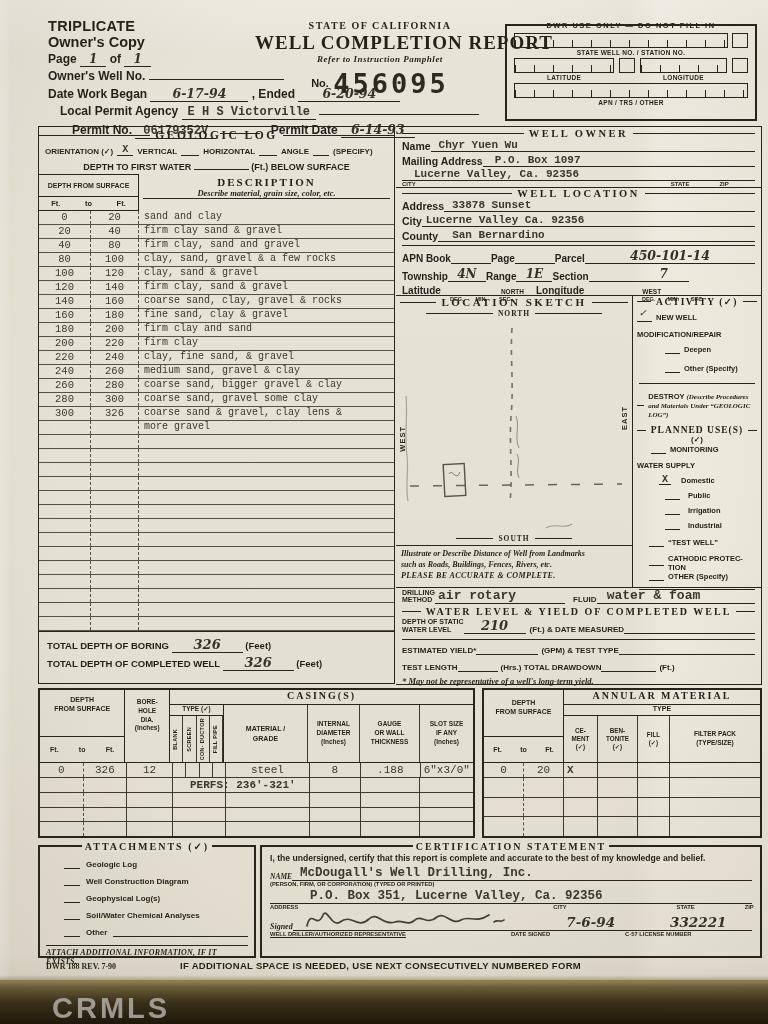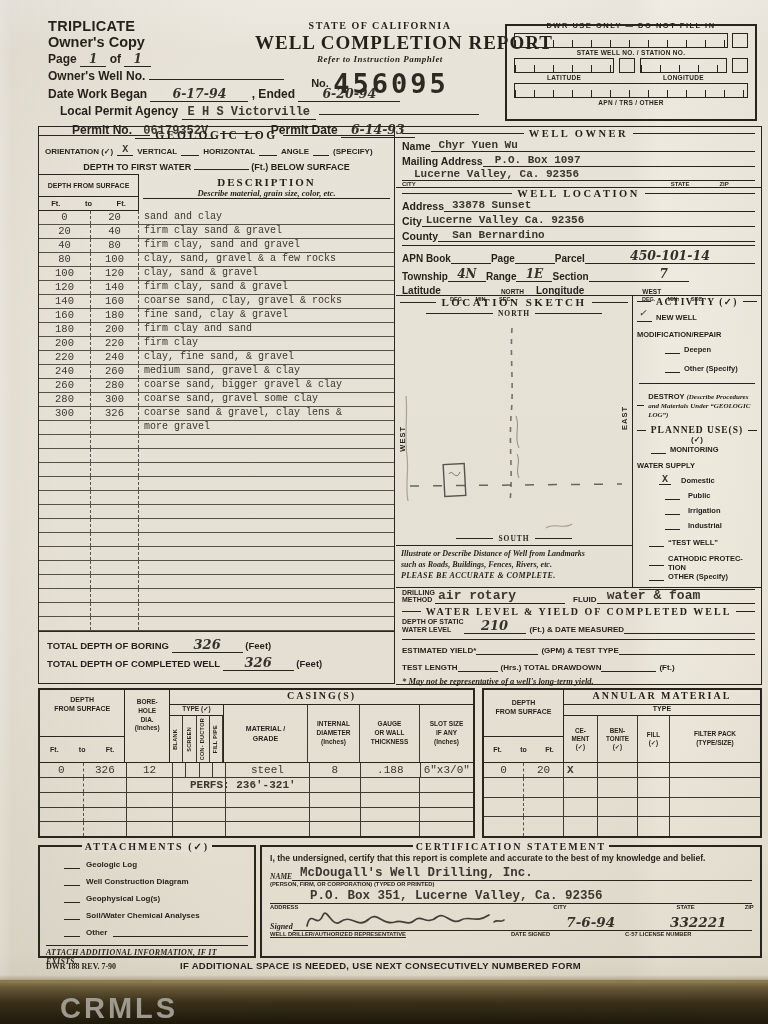--- a/index.html
+++ b/index.html
@@ -771,15 +771,15 @@
   </div>
 
   <div class="abs serif b" style="left:46px;top:962px;font-size:8px;">DWR 188 REV. 7-90</div>
   <div class="abs b" style="left:180px;top:960px;width:560px;font-size:9.5px;letter-spacing:.3px;">IF ADDITIONAL SPACE IS NEEDED, USE NEXT CONSECUTIVELY NUMBERED FORM</div>
 
   <div class="photon"></div>
 
   <div class="abs" style="left:-2px;right:-2px;top:980px;height:46px;background:linear-gradient(180deg,#9b8a5c 0%,#6b5c38 16%,#3a3019 48%,#191307 100%);"></div>
   <div class="abs" style="left:0;right:0;top:975px;height:6px;background:linear-gradient(180deg,rgba(120,105,70,0),rgba(120,105,70,0.45));"></div>
 
-  <div class="abs" style="left:60px;top:992px;font-size:29px;font-weight:bold;letter-spacing:3px;color:#aaa69e;opacity:.9;z-index:5;">CRMLS</div>
+  <div class="abs" style="left:52px;top:992px;font-size:29px;font-weight:bold;letter-spacing:3px;color:#aaa69e;opacity:.9;z-index:5;">CRMLS</div>
 
 </div>
 
 </body></html>

